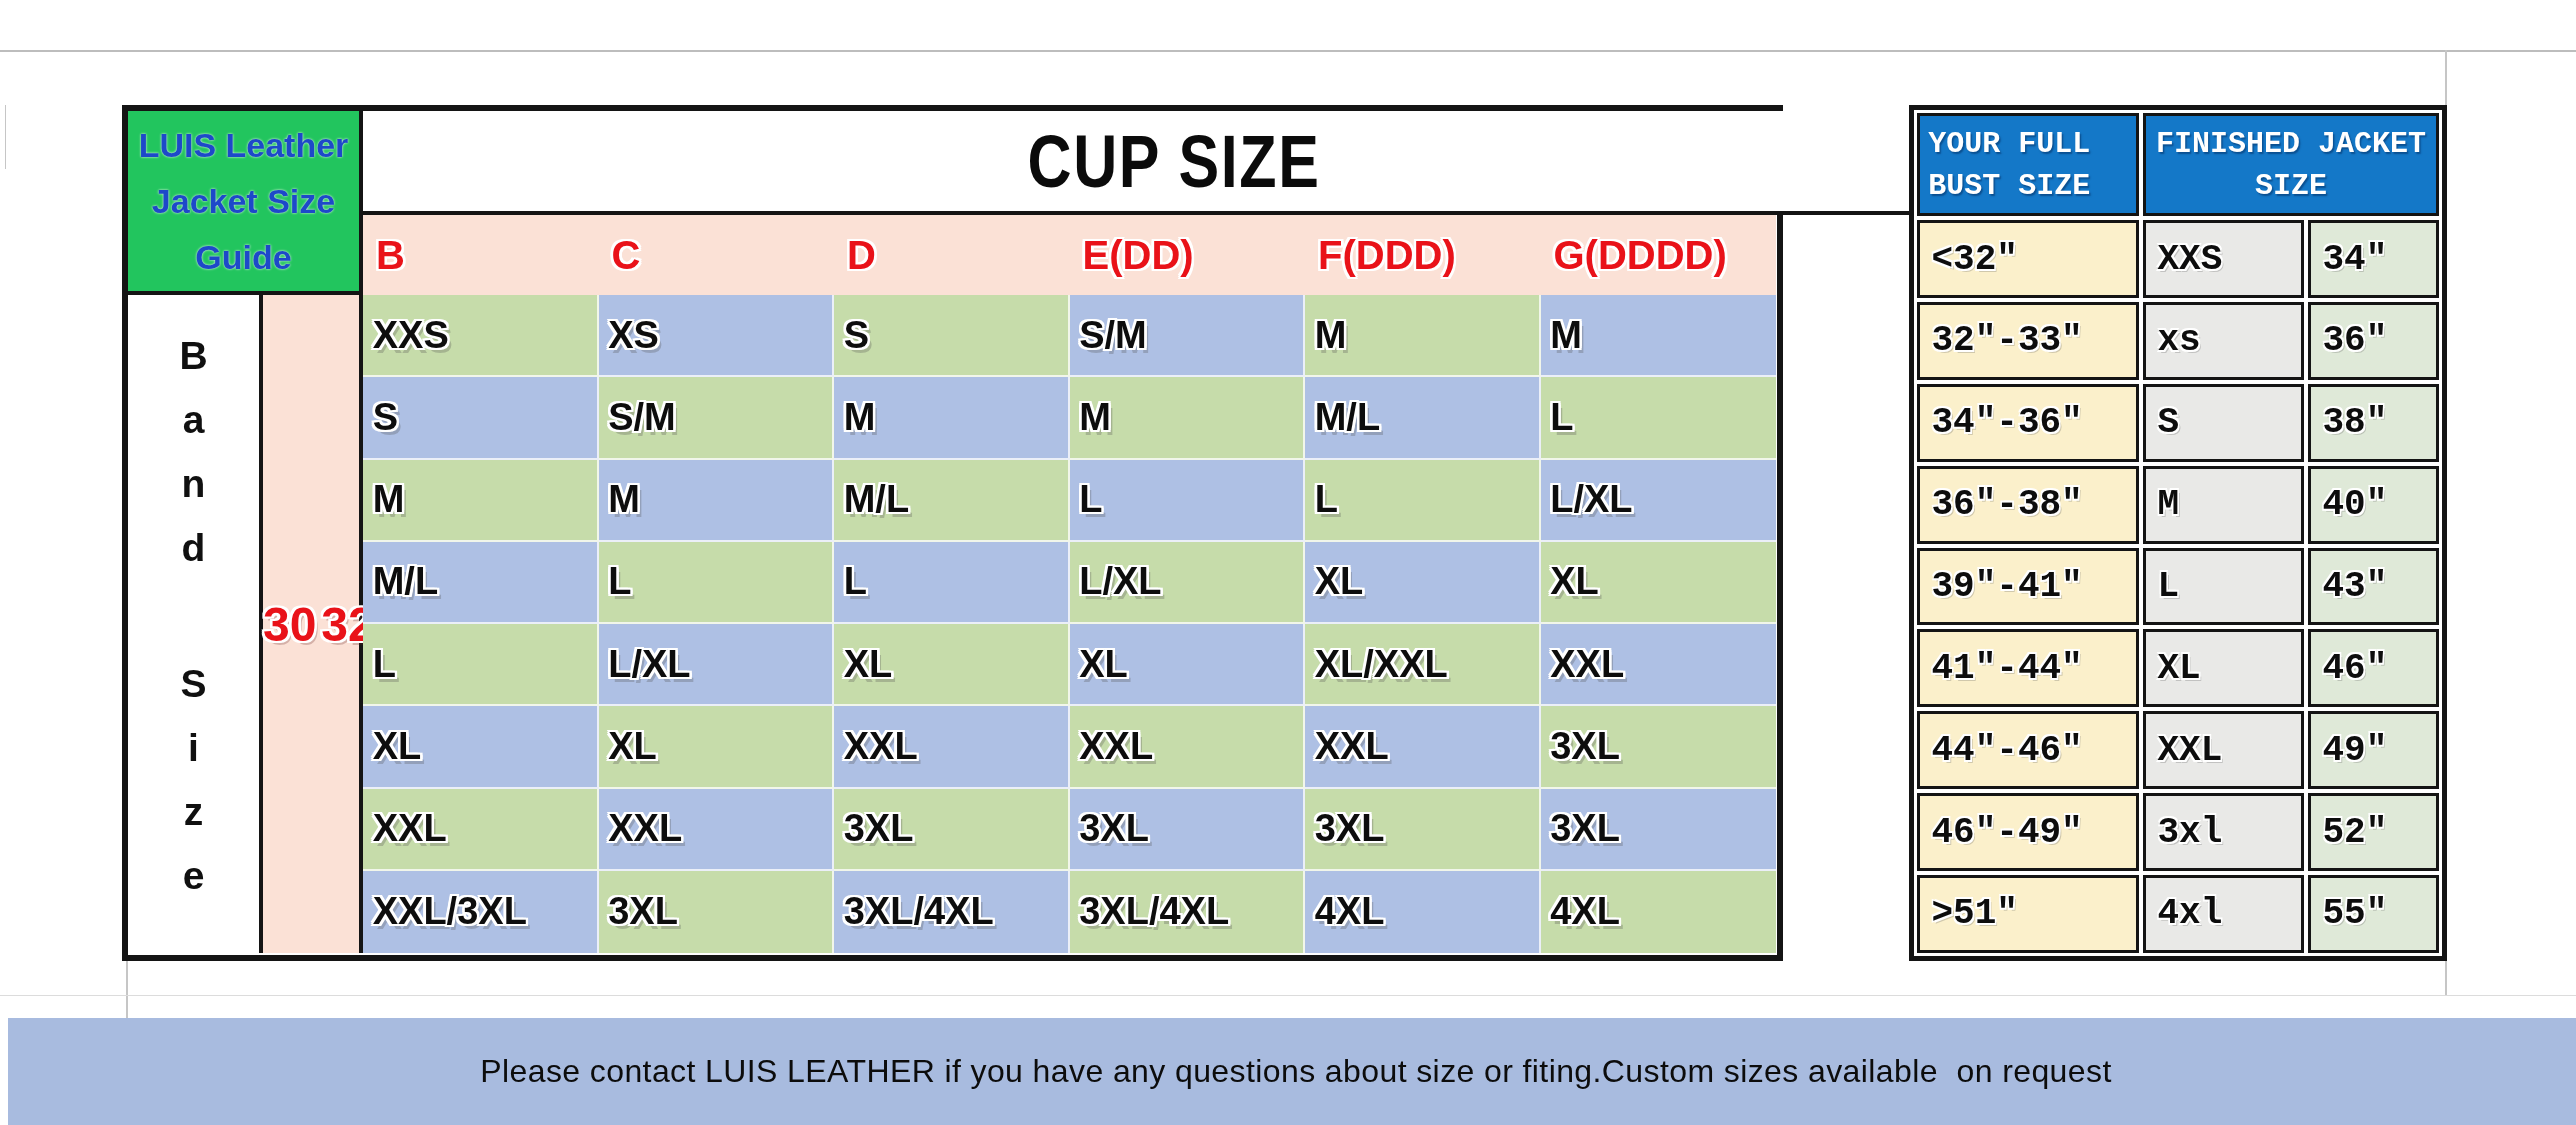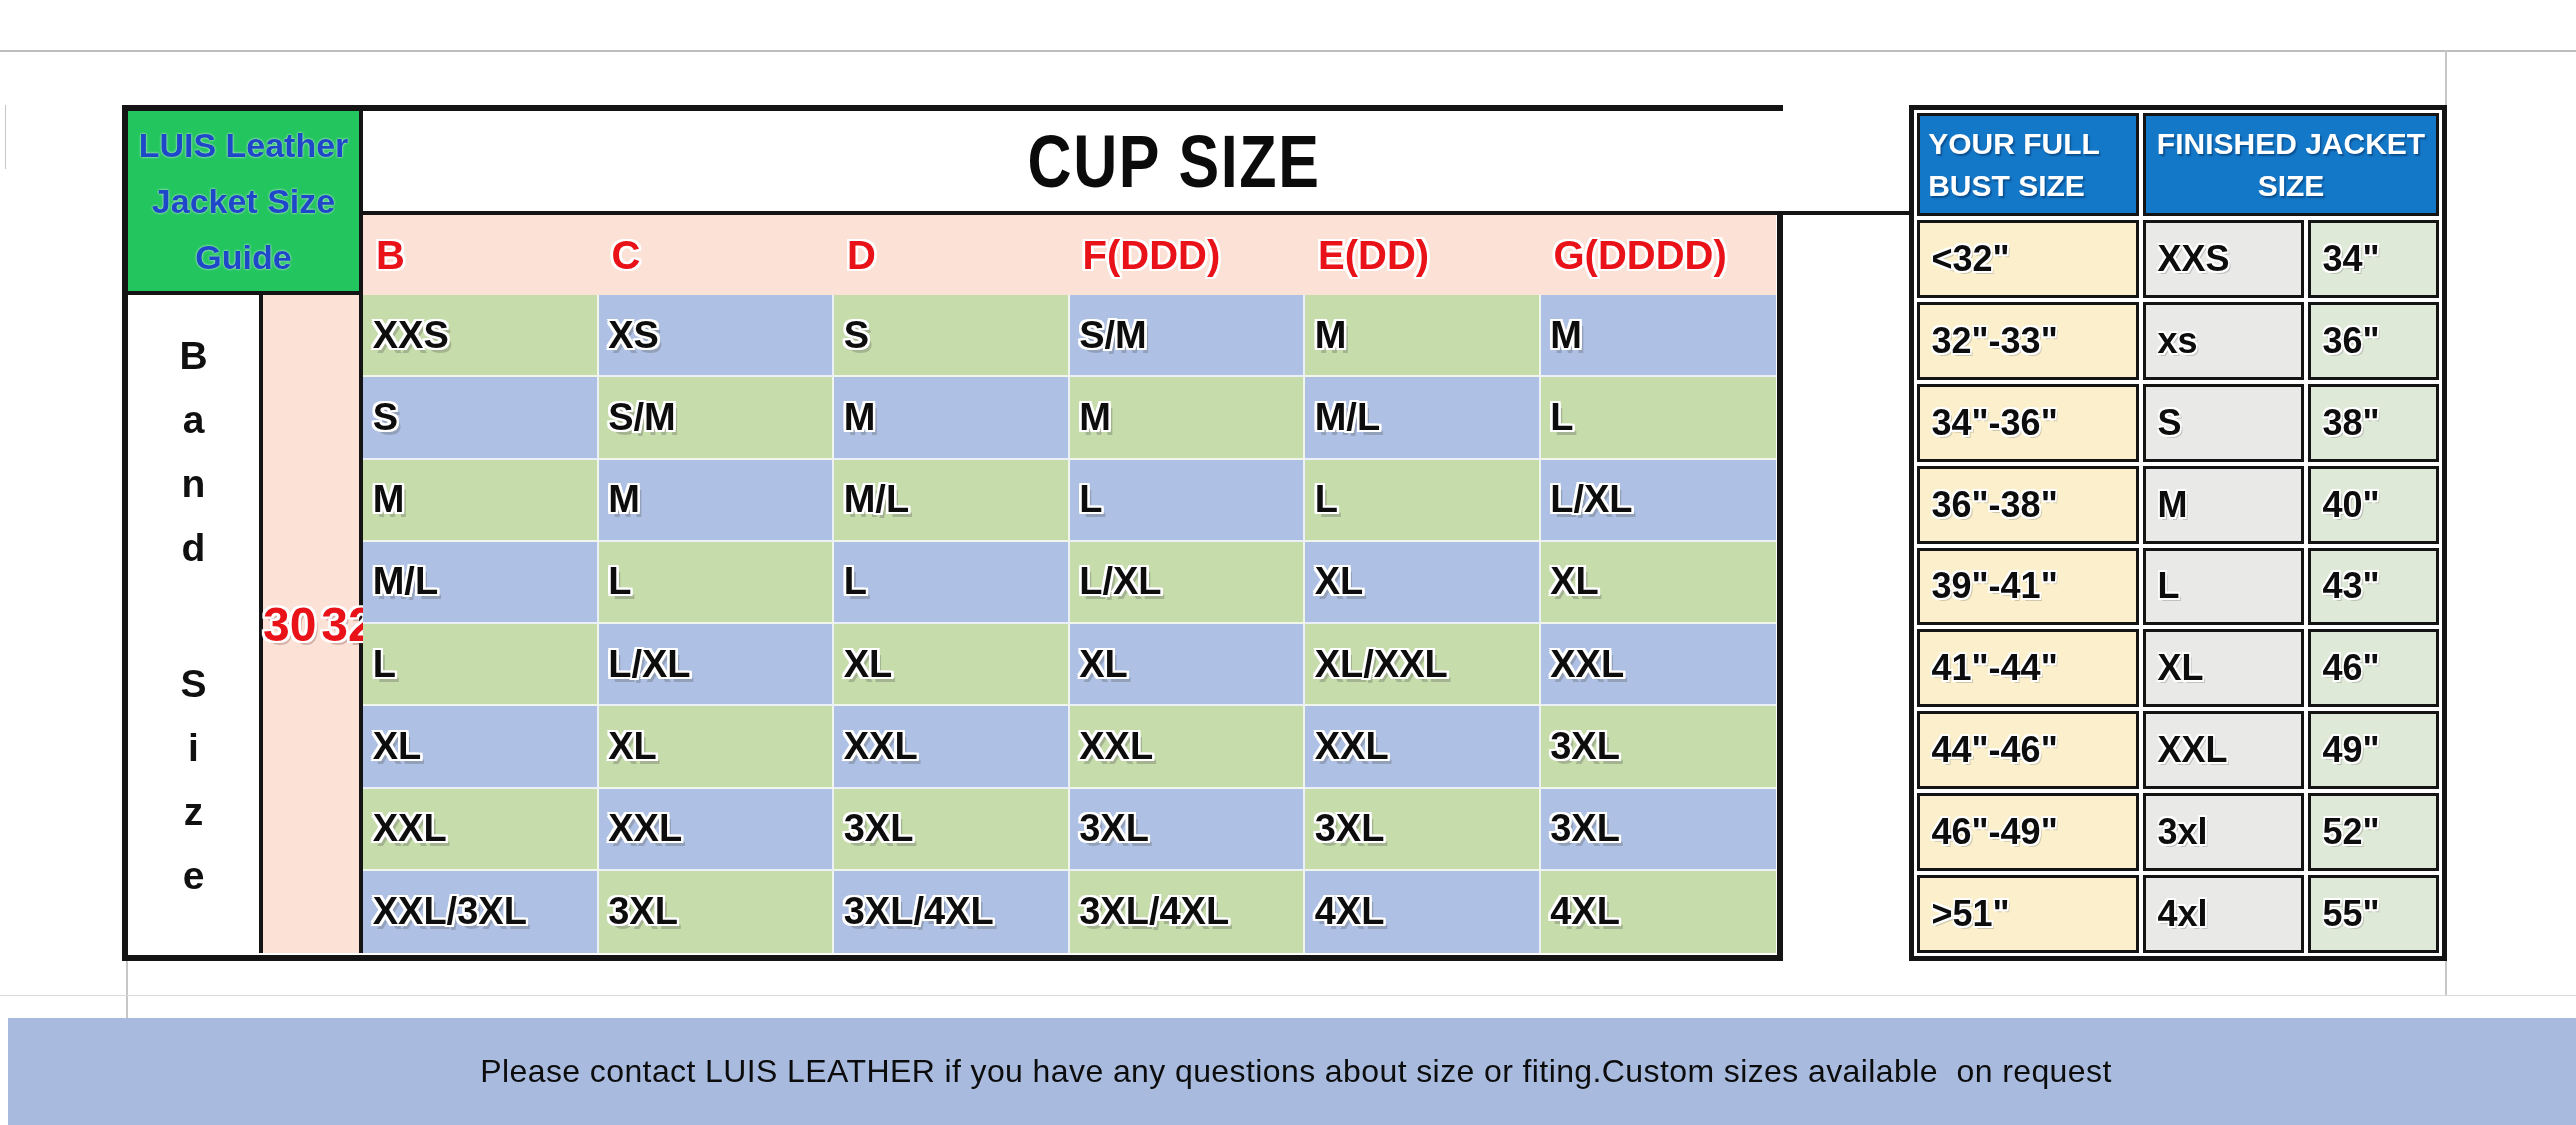--- a/index.html
+++ b/index.html
@@ -59,21 +59,21 @@
                     4px 4.8px 0 rgba(80,80,80,0.28);}
   .cell.g{background:#c6dcaa;}
   .cell.b{background:#aec0e4;}
   .cell.lastc{border-right:none;}
   .cell.lastr{border-bottom:none;text-align:center;}
 
   
   #ref-table{position:absolute;left:1909px;top:105px;width:538px;height:856px;box-sizing:border-box;
              border:5.6px solid #141414;background:#fff;padding:3.2px;
              display:grid;grid-template-columns:222px 161px 1fr;grid-template-rows:103px repeat(9,1fr);
-             gap:4px;}
+             gap:4px;font-family:Liberation Mono, monospace;}
   .hdr{background:#1478c8;border:3.2px solid #141414;box-sizing:border-box;color:#fff;font-weight:bold;
        font-size:30px;line-height:42px;display:flex;flex-direction:column;justify-content:center;
        text-shadow:1.6px 1.6px 1.6px rgba(0,40,90,0.5);}
   #hdr-bust{padding-left:8px;}
   #hdr-jacket{grid-column:2/4;text-align:center;align-items:center;}
   .rcell{border:3.2px solid #141414;box-sizing:border-box;display:flex;align-items:center;
          font-weight:bold;font-size:36px;color:#0d0d0d;padding-left:11.3px;
          text-shadow:-1.6px -1.6px 0 #fff,1.6px -1.6px 0 #fff,-1.6px 1.6px 0 #fff,1.6px 1.6px 0 #fff,
                      2.4px 3.2px 0 rgba(80,80,80,0.25);}
   .col-bust{background:#fbf0cb;}
@@ -105,22 +105,22 @@
       </div>
 
       <div id="cup-title-cell">
         <span>CUP SIZE</span>
       </div>
 
       <div id="cup-letters-row">
           <div class="cupcol">B</div>
           <div class="cupcol">C</div>
           <div class="cupcol">D</div>
+          <div class="cupcol">E(DD)</div>
           <div class="cupcol">F(DDD)</div>
-          <div class="cupcol">E(DD)</div>
           <div class="cupcol">G(DDDD)</div>
         </div>
 
       <div id="band-axis">
           <div class="axletter">B</div>
           <div class="axletter">a</div>
           <div class="axletter">n</div>
           <div class="axletter">d</div>
           <div class="axspacer"></div>
           <div class="axletter">S</div>

